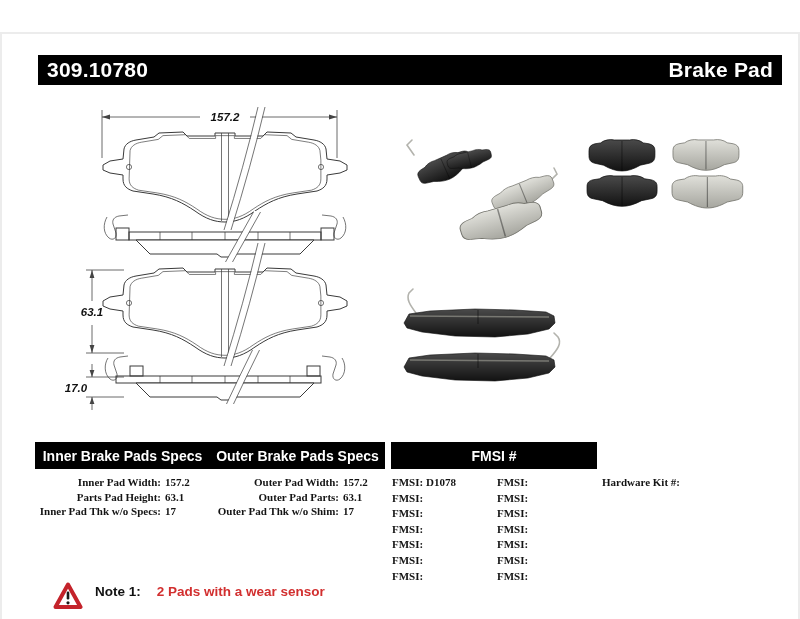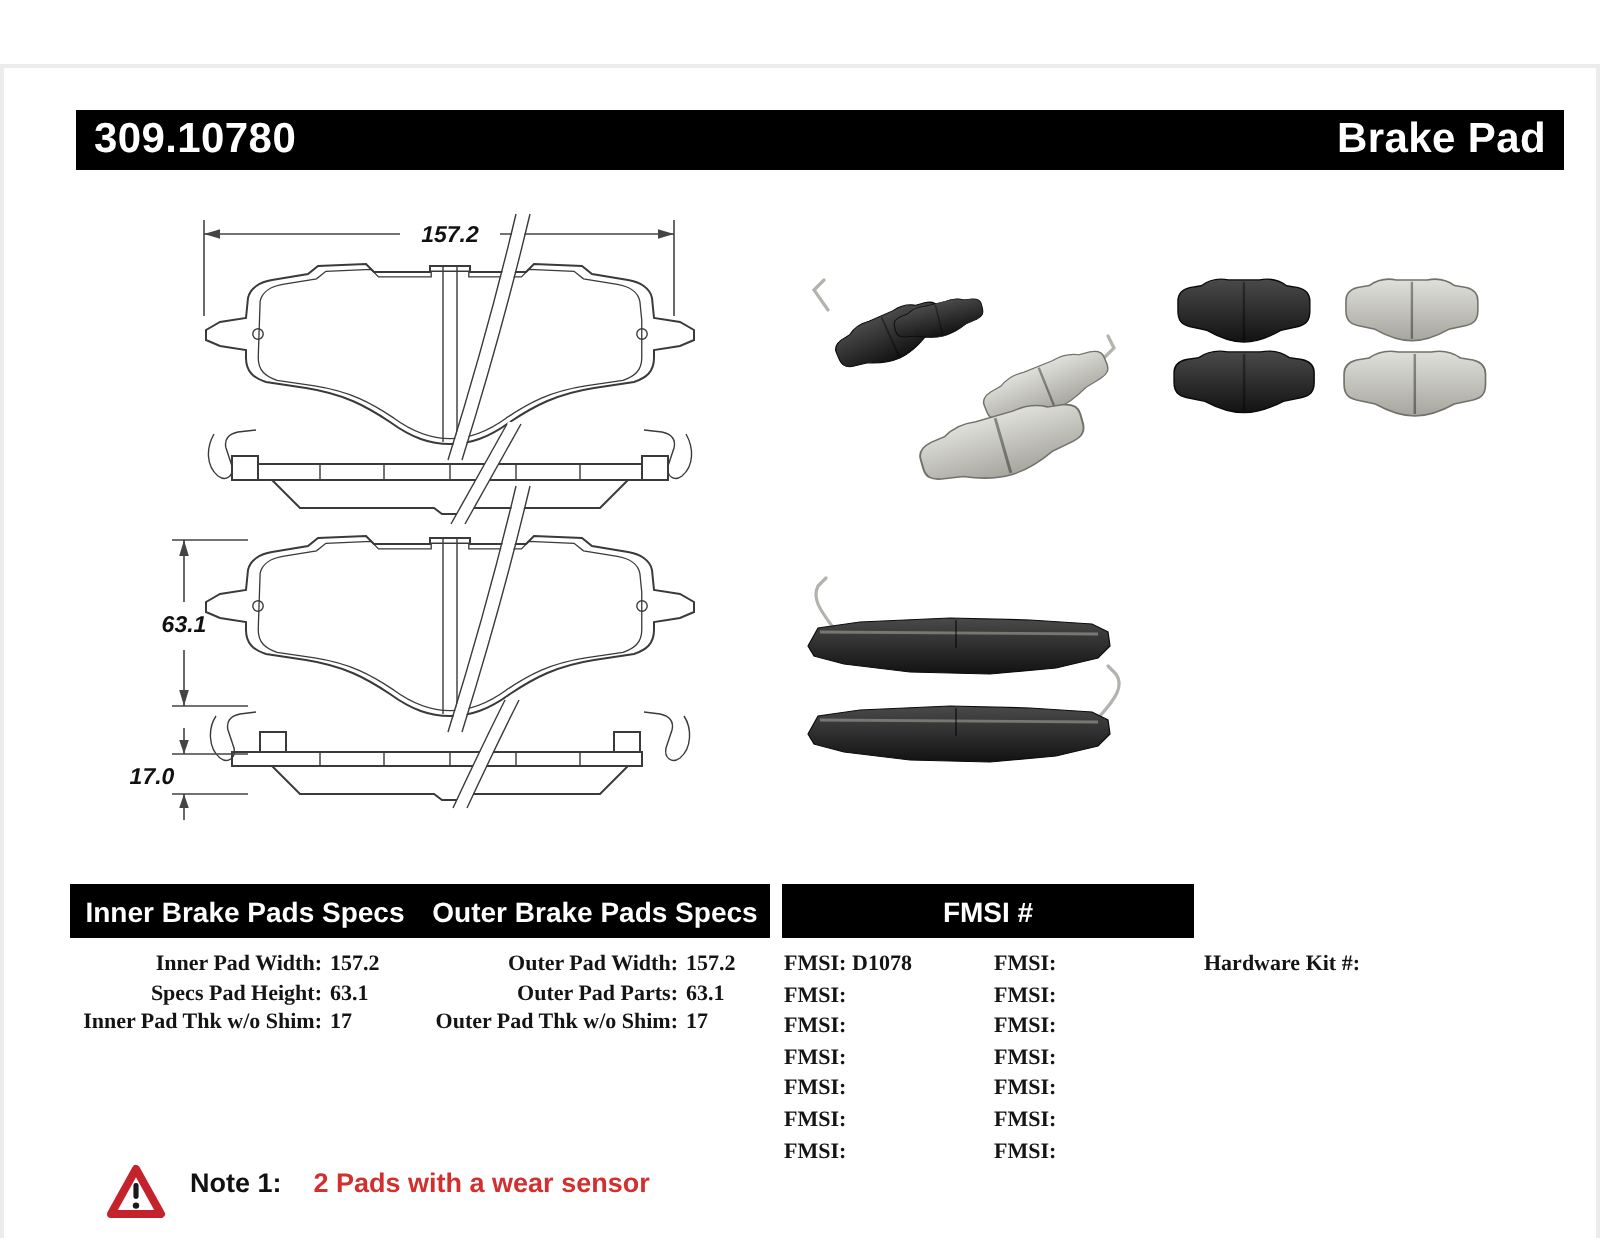--- a/index.html
+++ b/index.html
@@ -198,25 +198,25 @@
   <div class="thdr center" style="left:391px;width:206px;">
     <span>FMSI #</span>
   </div>
 
   <div class="spec-col col-inner" style="left:35px;">
       <div class="spec-row">
       <span class="spec-label">Inner Pad Width:</span>
       <span class="spec-value">157.2</span>
     </div>
       <div class="spec-row">
-      <span class="spec-label">Specs Pad Height:</span>
+      <span class="spec-label">Parts Pad Height:</span>
       <span class="spec-value">63.1</span>
     </div>
       <div class="spec-row">
-      <span class="spec-label">Inner Pad Thk w/o Shim:</span>
+      <span class="spec-label">Inner Pad Thk w/o Specs:</span>
       <span class="spec-value">17</span>
     </div>
     </div>
 
   <div class="spec-col col-outer" style="left:209px;">
       <div class="spec-row">
       <span class="spec-label">Outer Pad Width:</span>
       <span class="spec-value">157.2</span>
     </div>
       <div class="spec-row">

